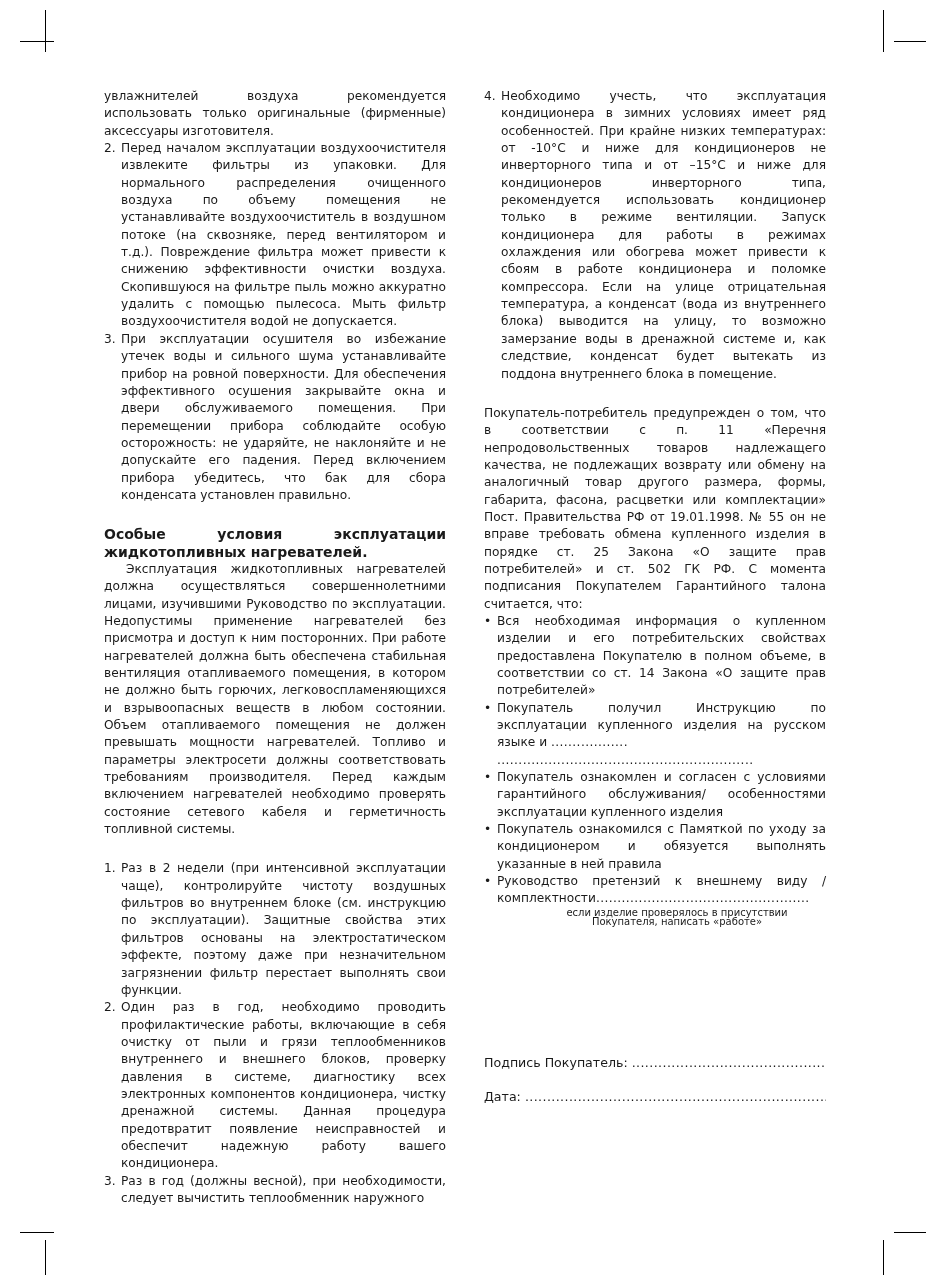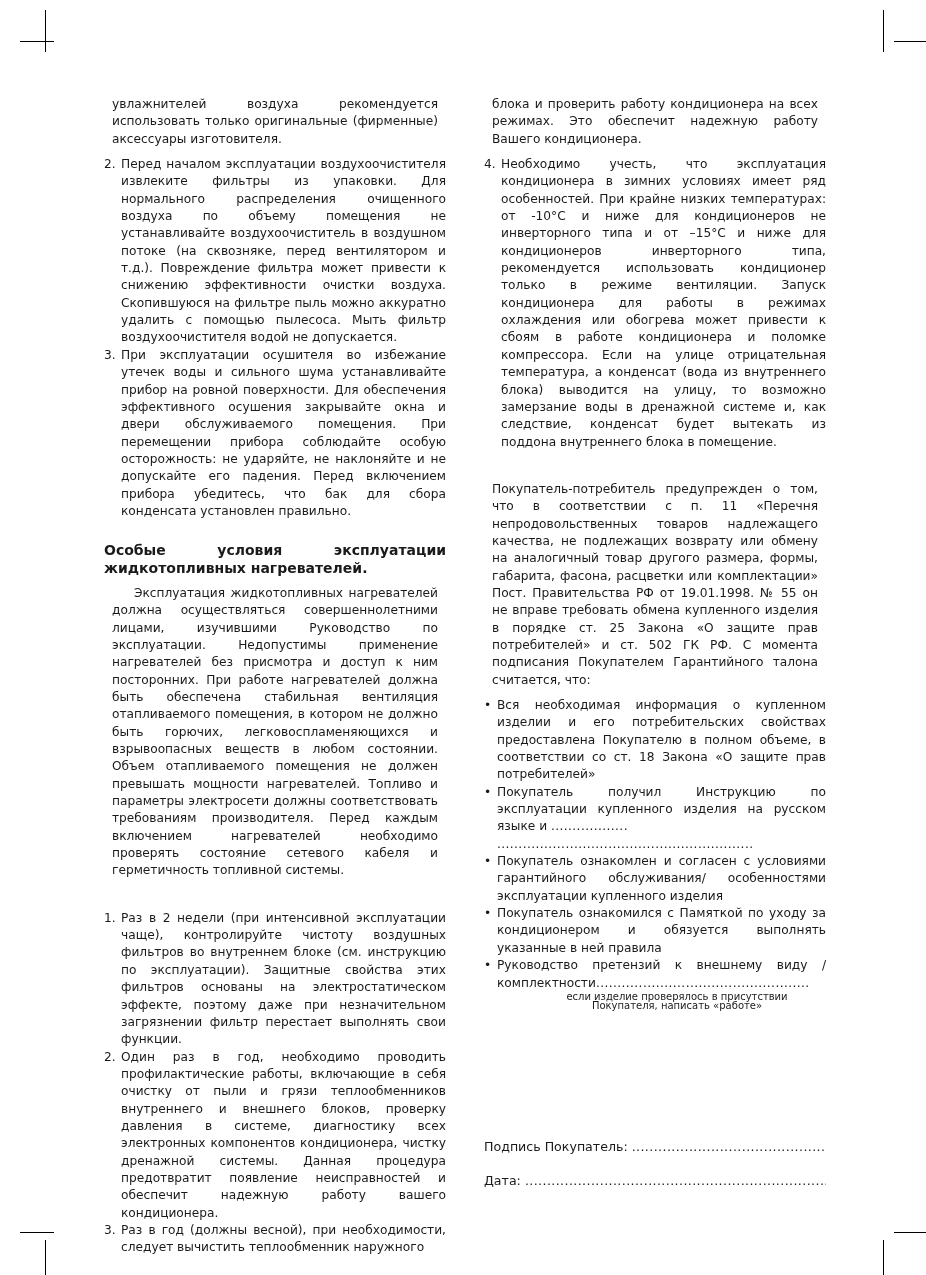--- a/index.html
+++ b/index.html
@@ -53,21 +53,21 @@
   .column {
     width: 342px;
   }
 
   
   .para {
     font-size: 12.2px;
     line-height: 17.35px;
     text-align: justify;
     text-justify: inter-word;
-    margin: 8px;
+    margin: 0;
     hyphens: manual;
   }
   .para.cont {
     text-indent: 0;
   }
 
   .heading {
     font-size: 14px;
     line-height: 17.35px;
     font-weight: bold;
@@ -186,38 +186,37 @@
         <li class="num-item">
           <span class="marker">3.</span>
           <span>Раз в год (должны весной), при необходимости, следует вычистить теплообменник наружного</span>
         </li>
       </ul>
 
     </div>
 
     <div class="column">
 
-      <p class="para cont">блока и проверить работу кондиционера на всех режимах. Это обеспечит надежную работу Вашего кондиционера.</p>
 
       <ul class="num-list">
         <li class="num-item">
           <span class="marker">4.</span>
           <span>Необходимо учесть, что эксплуатация кондиционера в зимних условиях имеет ряд особенностей. При крайне низких температурах: от -10°С и ниже для кондиционеров не инверторного типа и от –15°С и ниже для кондиционеров инверторного типа, рекомендуется использовать кондиционер только в режиме вентиляции. Запуск кондиционера для работы в режимах охлаждения или обогрева может привести к сбоям в работе кондиционера и поломке компрессора. Если на улице отрицательная температура, а конденсат (вода из внутреннего блока) выводится на улицу, то возможно замерзание воды в дренажной системе и, как следствие, конденсат будет вытекать из поддона внутреннего блока в помещение.</span>
         </li>
       </ul>
 
       <div class="gap-lg"></div>
 
       <p class="para">Покупатель-потребитель предупрежден о том, что в соответствии с п. 11 «Перечня непродовольственных товаров надлежащего качества, не подлежащих возврату или обмену на аналогичный товар другого размера, формы, габарита, фасона, расцветки или комплектации» Пост. Правительства РФ от 19.01.1998. № 55 он не вправе требовать обмена купленного изделия в порядке ст. 25 Закона «О защите прав потребителей» и ст. 502 ГК РФ. С момента подписания Покупателем Гарантийного талона считается, что:</p>
 
       <ul class="bullet-list">
 
         <li class="bullet-item">
           <span class="marker">•</span>
-          <span>Вся необходимая информация о купленном изделии и его потребительских свойствах предоставлена Покупателю в полном объеме, в соответствии со ст. 18 Закона «О защите прав потребителей»</span>
+          <span>Вся необходимая информация о купленном изделии и его потребительских свойствах предоставлена Покупателю в полном объеме, в соответствии со ст. 14 Закона «О защите прав потребителей»</span>
         </li>
 
         <li class="bullet-item">
           <span class="marker">•</span><span>Покупатель получил Инструкцию по эксплуатации купленного изделия на русском языке и </span><span class="dots">..................</span>
           <div class="dots" style="font-size:12.2px;line-height:17.35px;">............................................................</div>
         </li>
 
         <li class="bullet-item">
           <span class="marker">•</span>
           <span>Покупатель ознакомлен и согласен с условиями гарантийного обслуживания/ особенностями эксплуатации купленного изделия</span>

